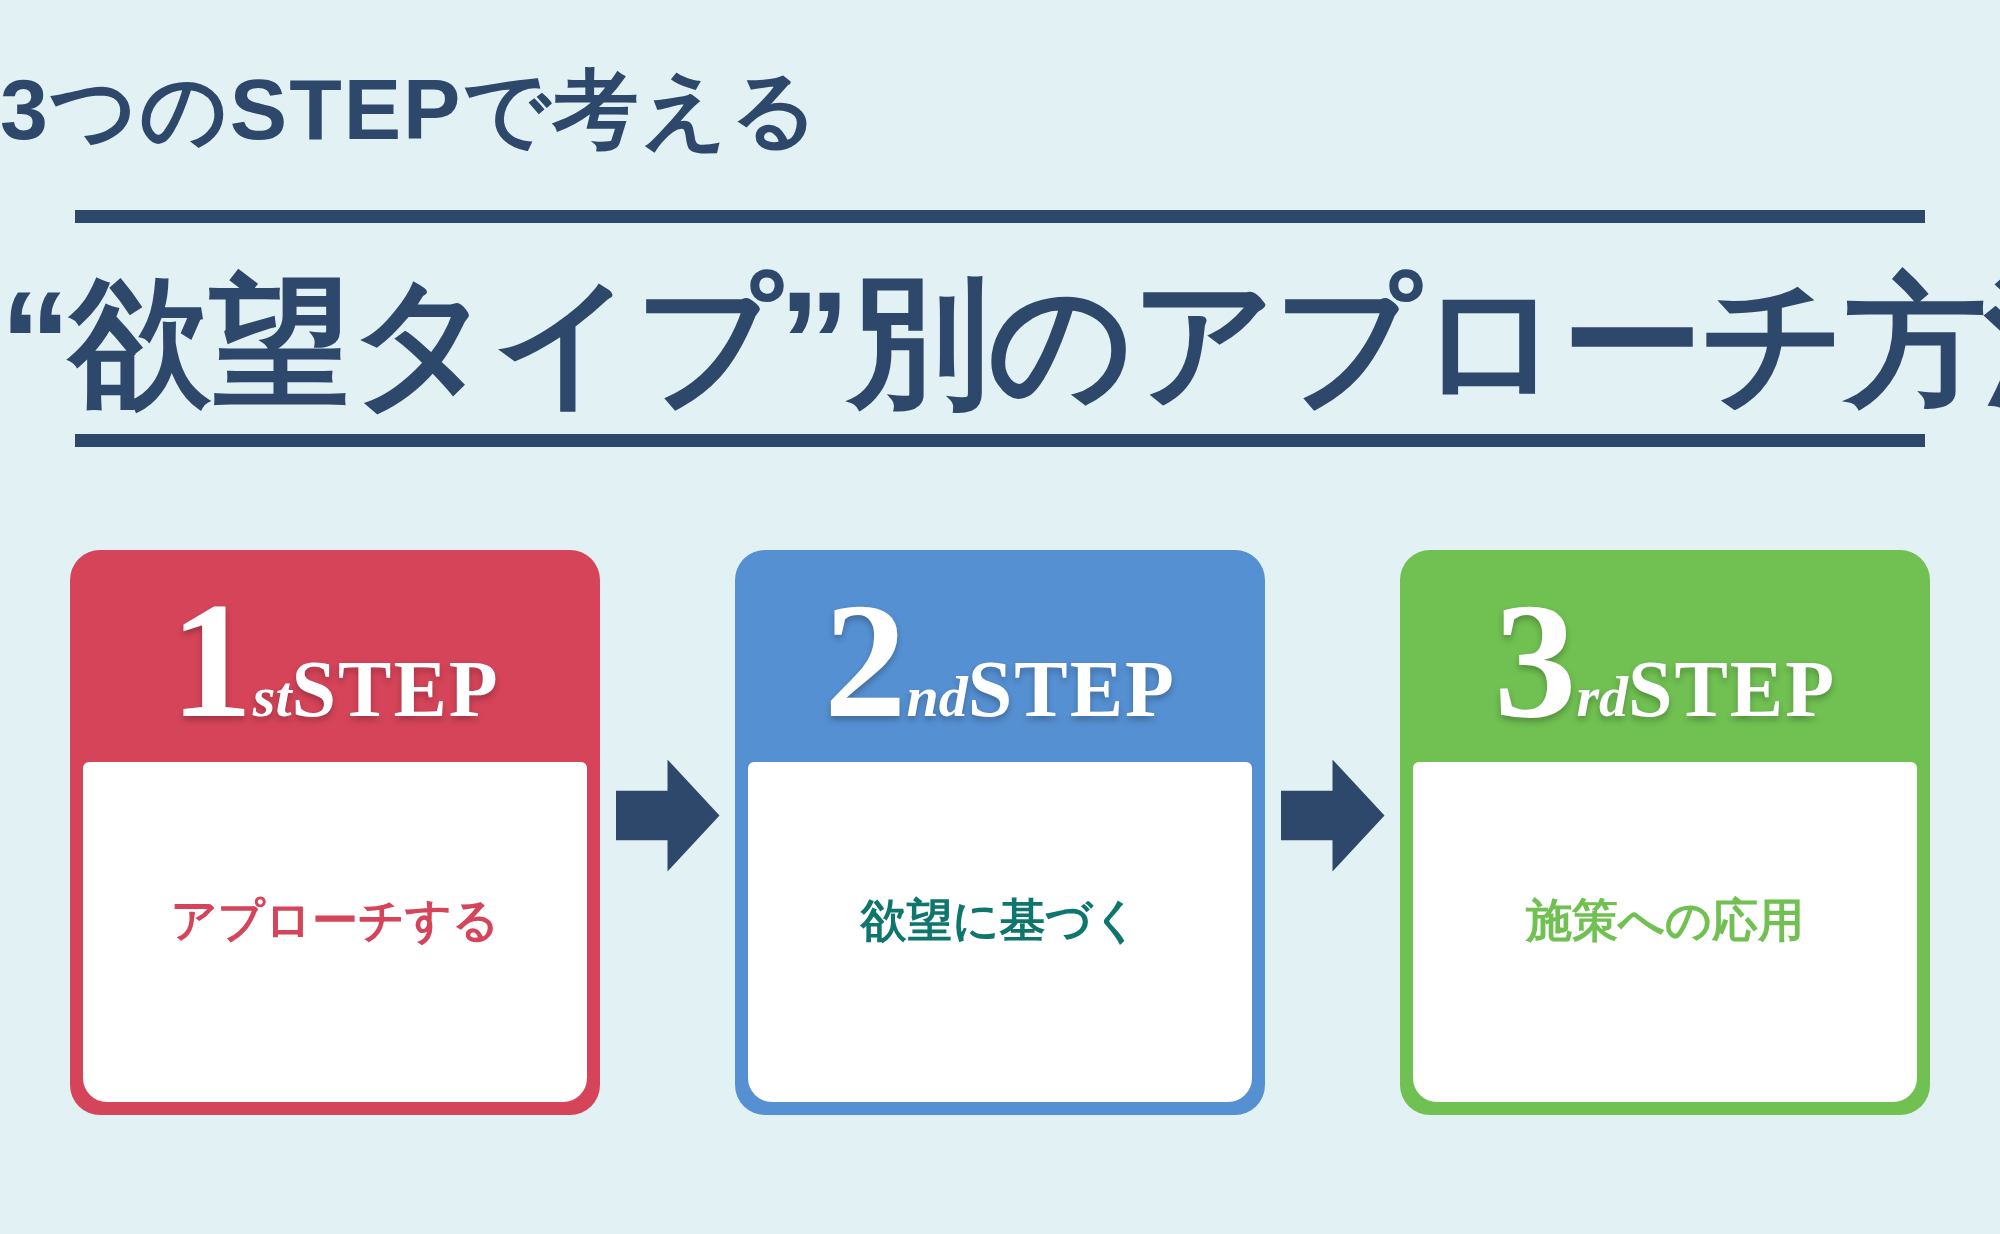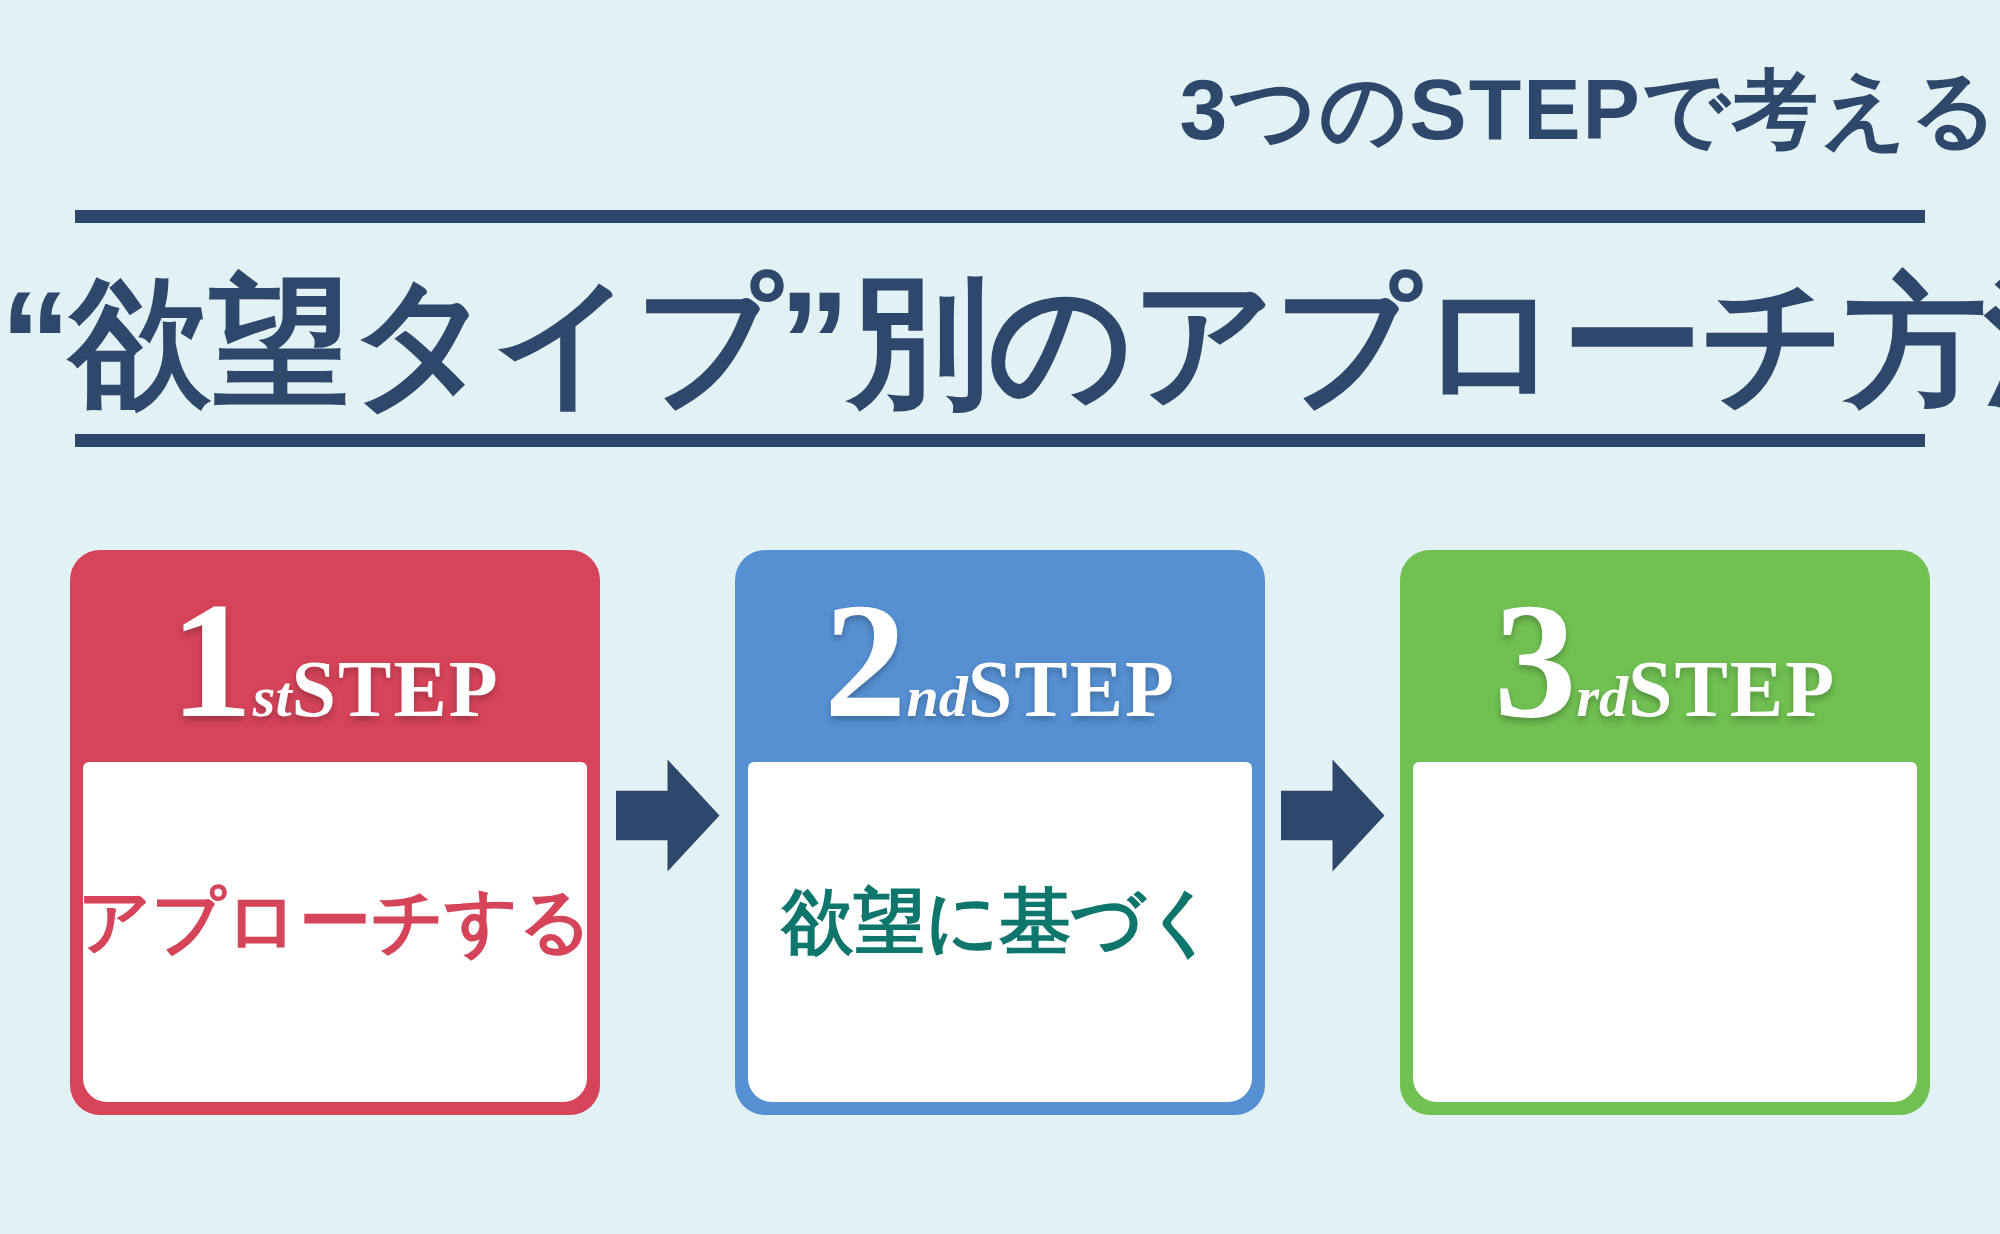--- a/index.html
+++ b/index.html
@@ -11,21 +11,21 @@
     overflow: hidden;
     font-family: "Liberation Sans", sans-serif;
   }
 
   
   .subtitle {
     position: absolute;
     top: 52px;
     left: 0;
     width: 100%;
-    text-align: right;
+    text-align: left;
     font-size: 86px;
     font-weight: bold;
     letter-spacing: 2px;
     color: #2e486b;
     white-space: nowrap;
   }
   .rule {
     position: absolute;
     left: 75px;
     width: 1850px;
@@ -105,21 +105,21 @@
     background: #ffffff;
     border-radius: 6px 6px 24px 24px;
     display: flex;
     flex-direction: column;
     align-items: center;
     justify-content: center;
     padding-bottom: 22px;
     box-sizing: border-box;
   }
   .step-line {
-    font-size: 72px;
+    font-size: 46px;
     font-weight: bold;
     line-height: 1.68;
     white-space: nowrap;
     text-align: left;
   }
 
   
   .arrow-box {
     flex: 1 1 auto;
     display: flex;
@@ -181,17 +181,18 @@
 
     <div class="step-card" style="background-color: rgb(112, 192, 82);">
       <div class="step-header">
         <div class="step-label">
           <span class="step-number">3</span>
           <span class="step-suffix">rd</span>
           <span class="step-word">STEP</span>
         </div>
       </div>
       <div class="step-body">
+        <div class="step-line" style="color: rgb(112, 192, 82);">施策への応用</div>
       </div>
     </div>
 
   </div>
 </div>
 
 </body></html>

